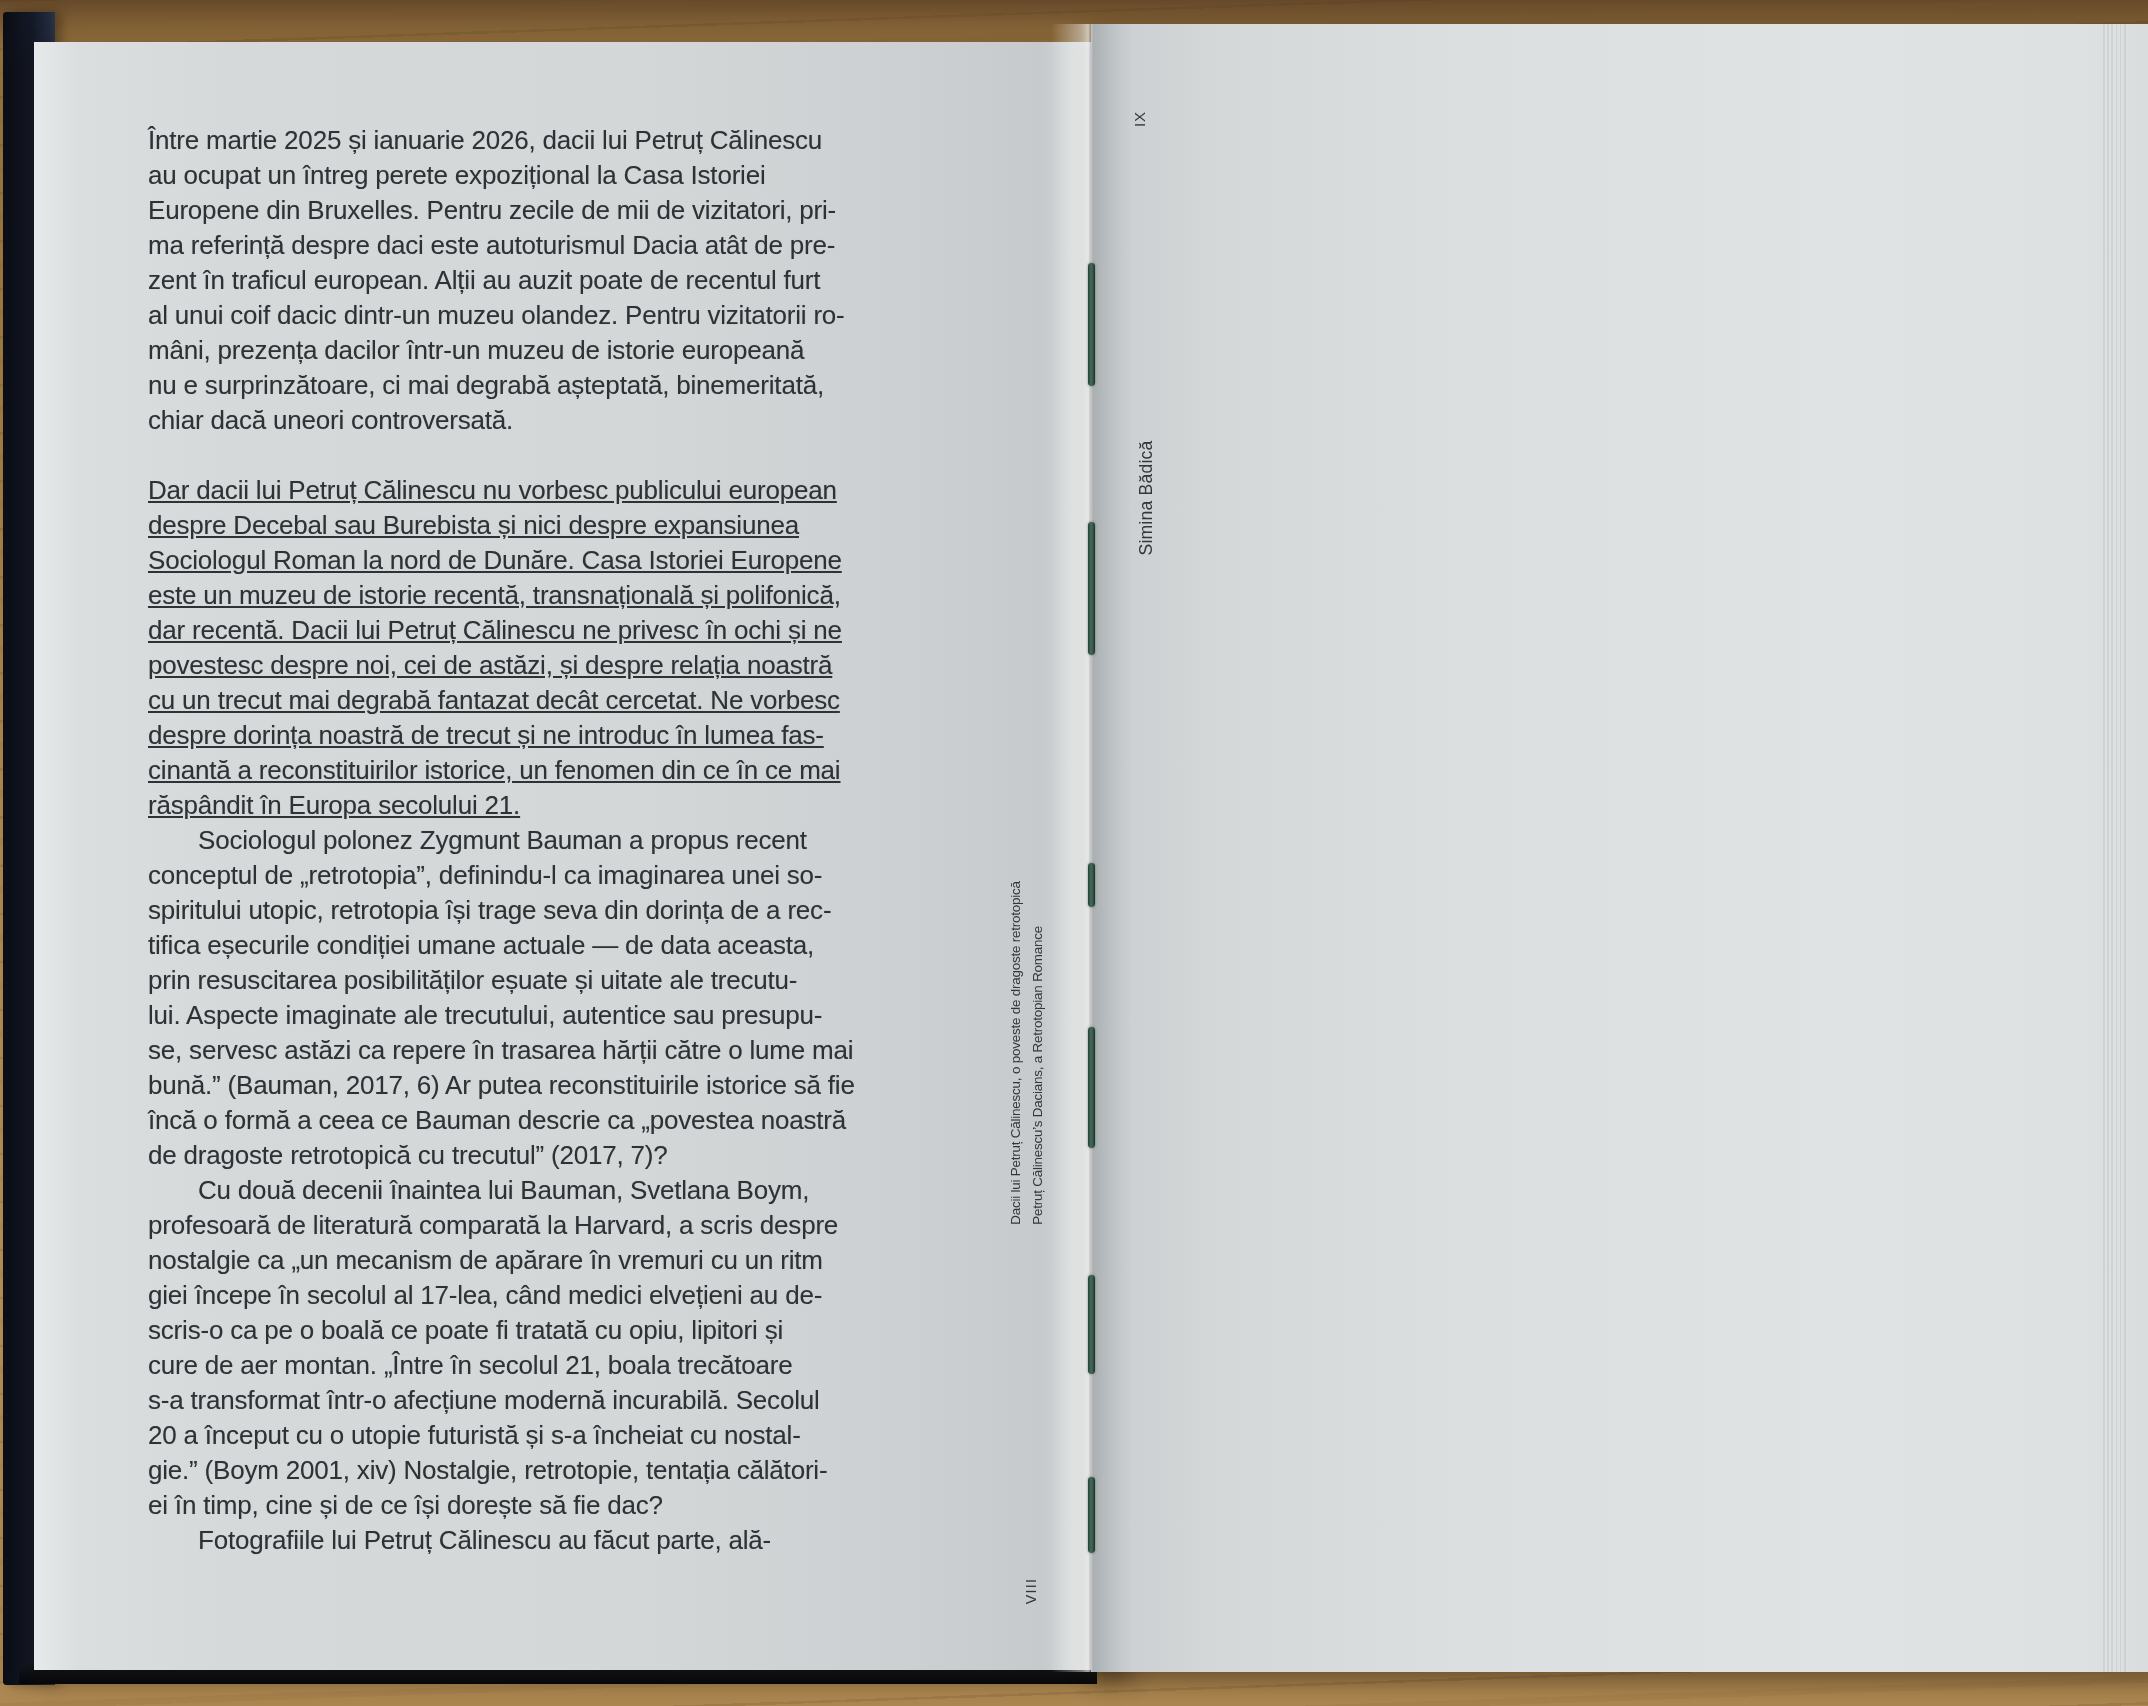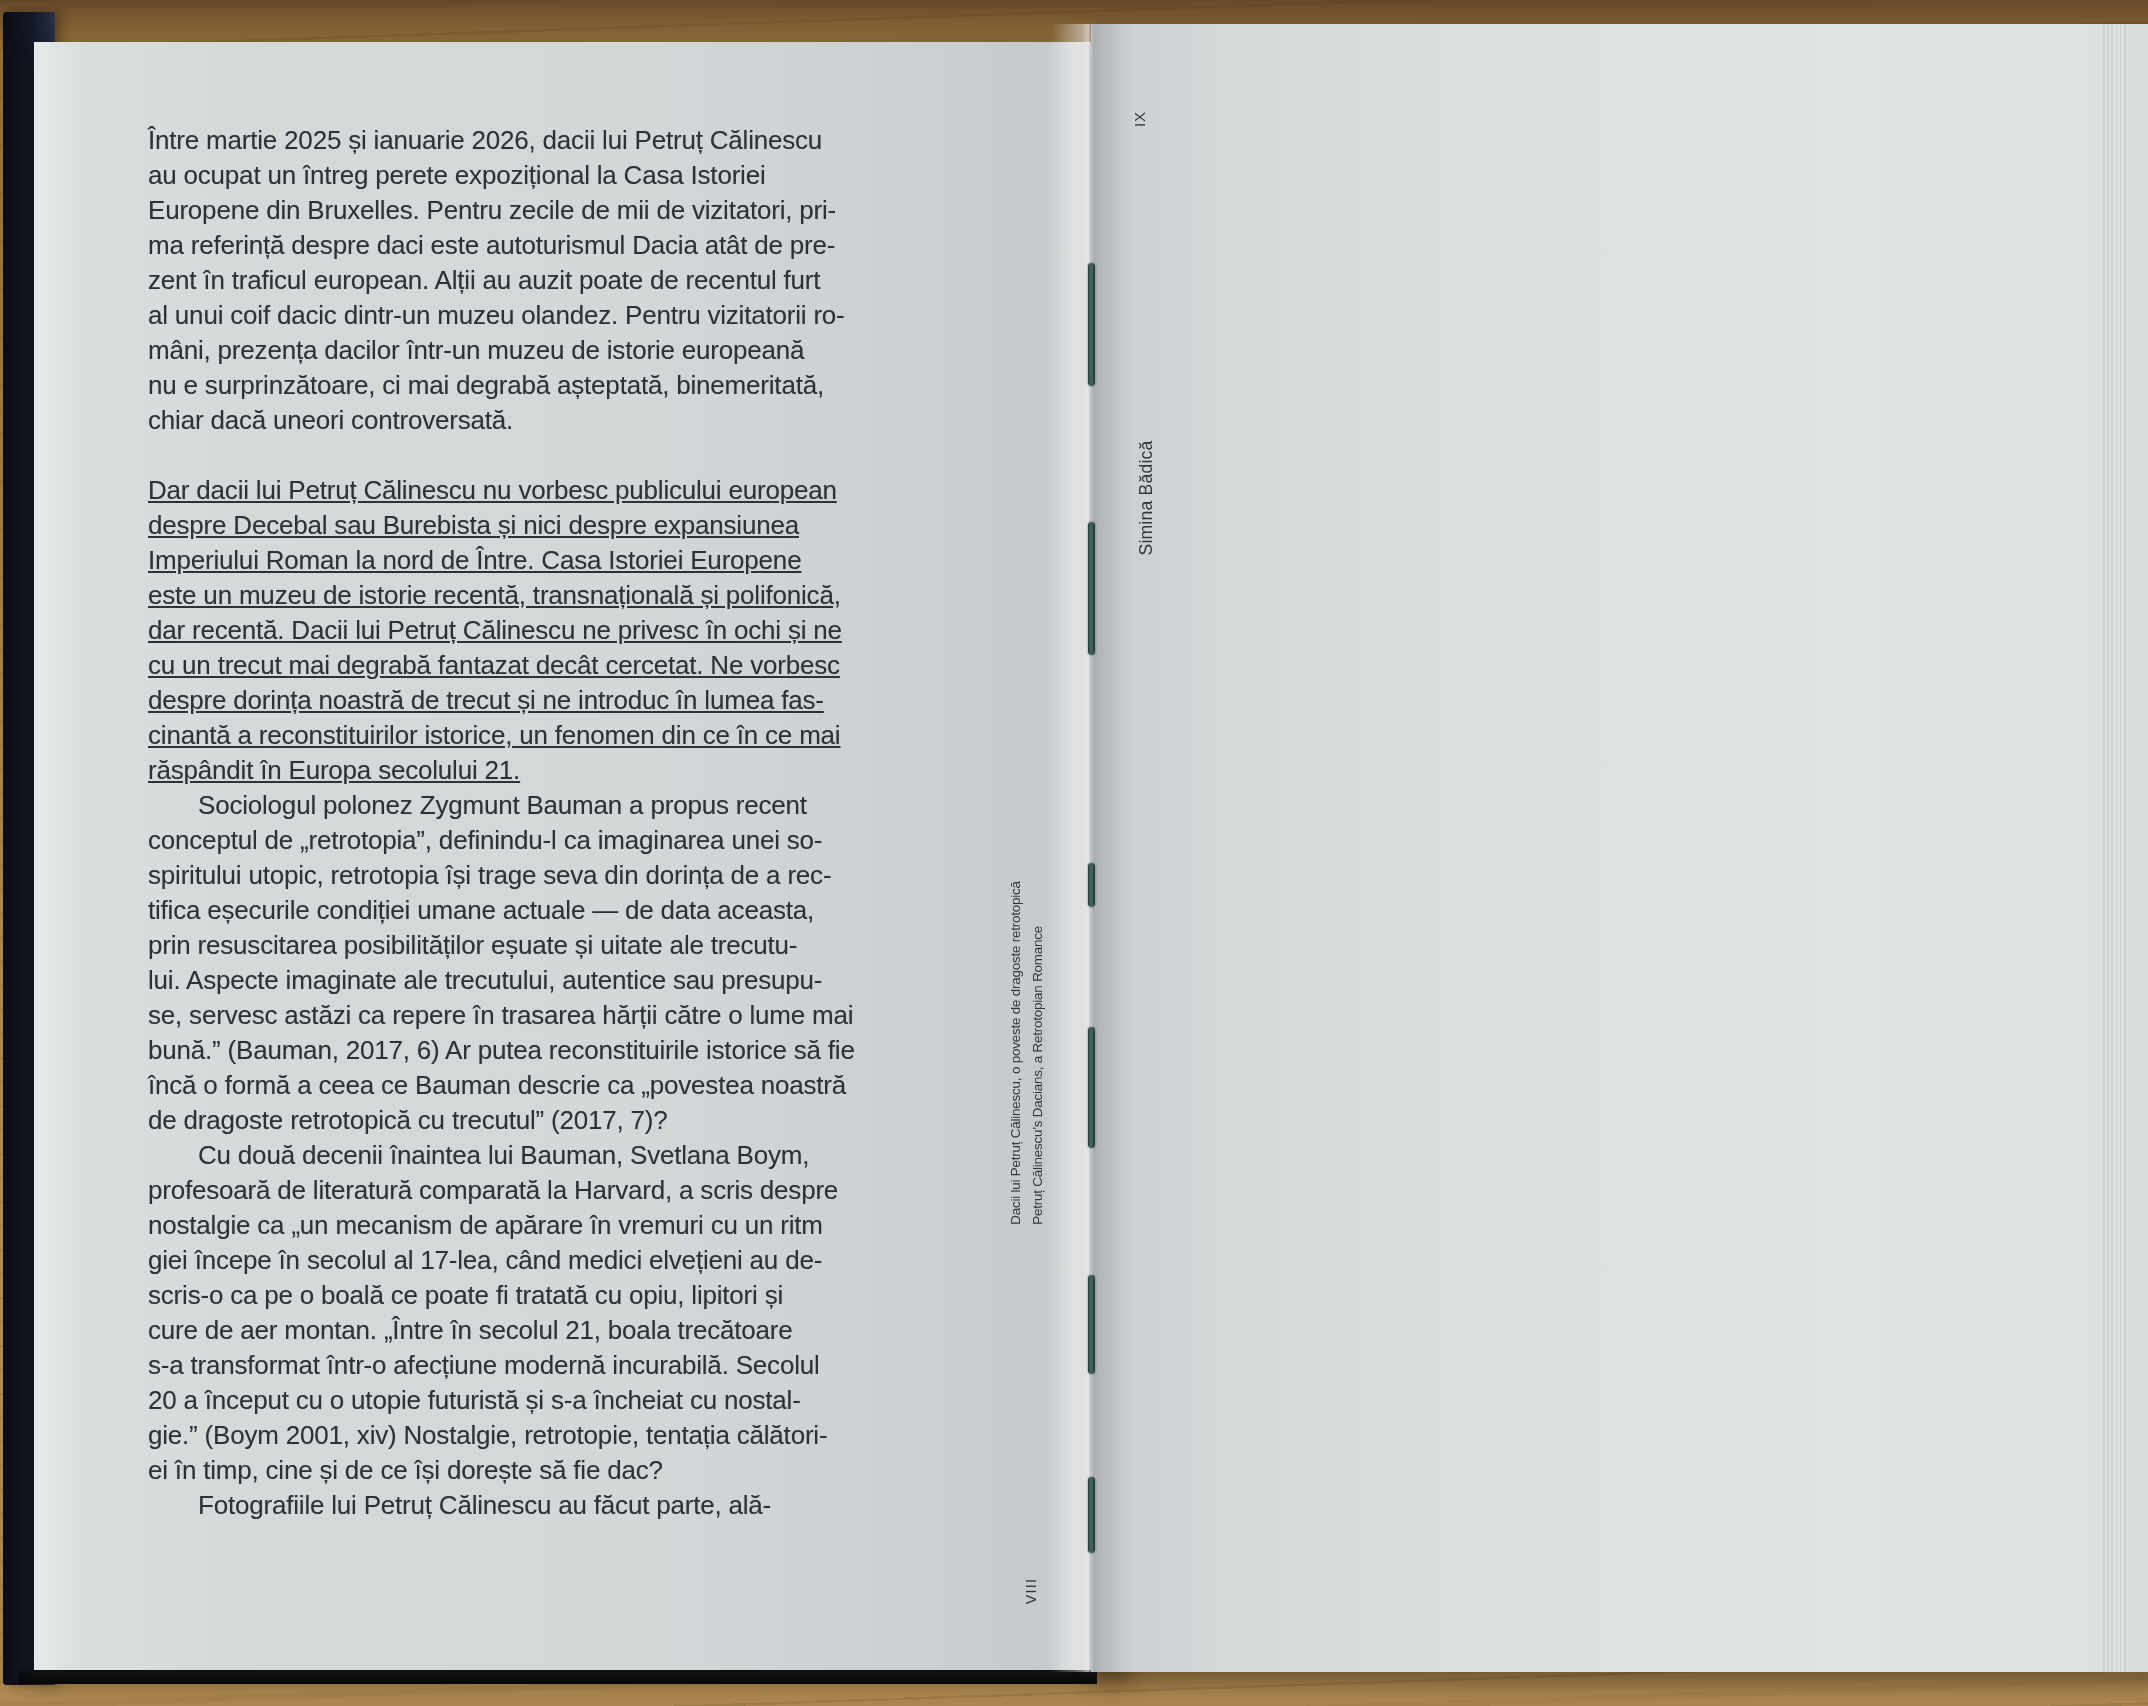--- a/index.html
+++ b/index.html
@@ -98,23 +98,24 @@
           <div class="line">ma referință despre daci este autoturismul Dacia atât de pre-</div>
           <div class="line">zent în traficul european. Alții au auzit poate de recentul furt</div>
           <div class="line">al unui coif dacic dintr-un muzeu olandez. Pentru vizitatorii ro-</div>
           <div class="line">mâni, prezența dacilor într-un muzeu de istorie europeană</div>
           <div class="line">nu e surprinzătoare, ci mai degrabă așteptată, binemeritată,</div>
           <div class="line">chiar dacă uneori controversată.</div>
         </div>
         <div class="para gap">
           <div class="line">Dar dacii lui Petruț Călinescu nu vorbesc publicului european</div>
           <div class="line">despre Decebal sau Burebista și nici despre expansiunea</div>
-          <div class="line">Imperiului Roman la nord de Între. Casa Istoriei Europene</div>
+          <div class="line">Sociologul Roman la nord de Dunăre. Casa Istoriei Europene</div>
           <div class="line">este un muzeu de istorie recentă, transnațională și polifonică,</div>
           <div class="line">dar recentă. Dacii lui Petruț Călinescu ne privesc în ochi și ne</div>
+          <div class="line">povestesc despre noi, cei de astăzi, și despre relația noastră</div>
           <div class="line">cu un trecut mai degrabă fantazat decât cercetat. Ne vorbesc</div>
           <div class="line">despre dorința noastră de trecut și ne introduc în lumea fas-</div>
           <div class="line">cinantă a reconstituirilor istorice, un fenomen din ce în ce mai</div>
           <div class="line">răspândit în Europa secolului 21.</div>
         </div>
         <div class="para indent">
           <div class="line">Sociologul polonez Zygmunt Bauman a propus recent</div>
           <div class="line">conceptul de „retrotopia”, definindu-l ca imaginarea unei so-</div>
           <div class="line">spiritului utopic, retrotopia își trage seva din dorința de a rec-</div>
           <div class="line">tifica eșecurile condiției umane actuale — de data aceasta,</div>

